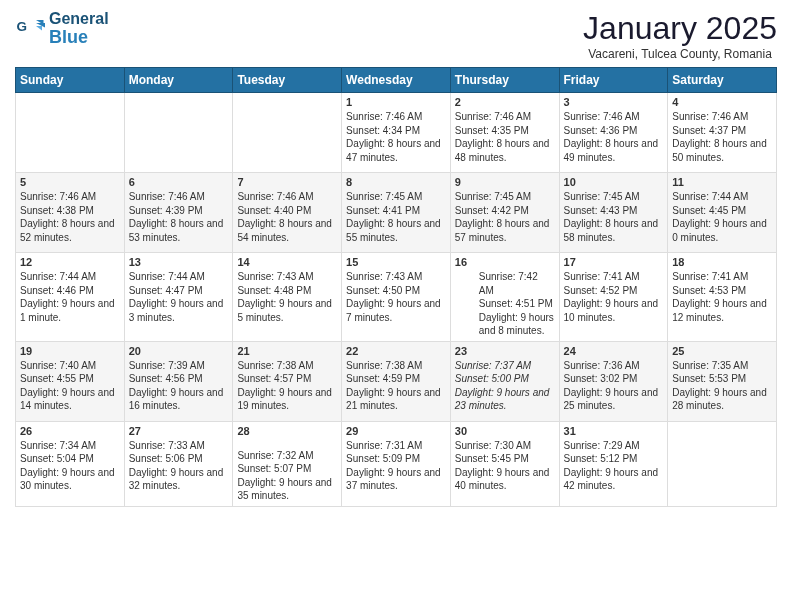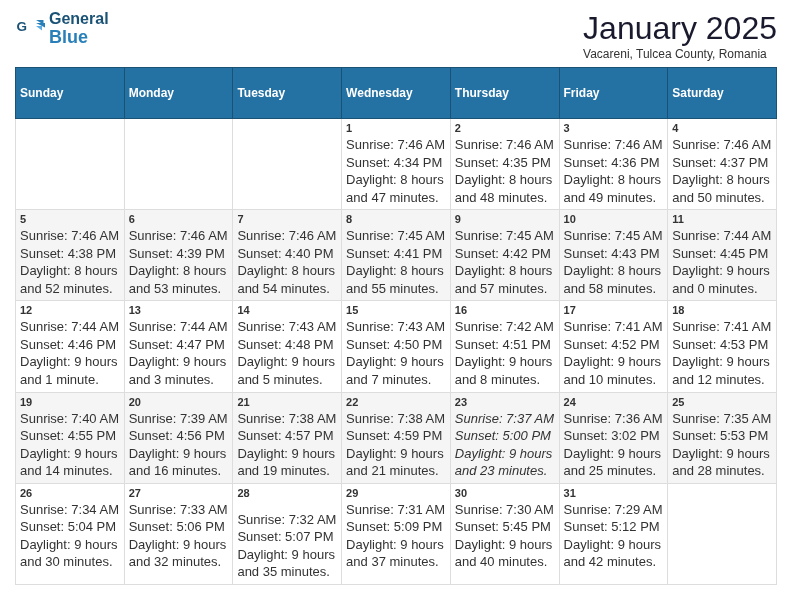--- a/index.html
+++ b/index.html
@@ -1,30 +1,30 @@
 <!DOCTYPE html>
 <html><head>
   <meta charset="utf-8">
   <style>
     * { box-sizing: border-box; margin: 0; padding: 0; }
     body { font-family: Arial, sans-serif; background: #fff; width: 792px; height: 612px; overflow: hidden; }
     .container { width: 792px; padding: 10px 15px; }
     .header-row { display: flex; align-items: flex-start; justify-content: space-between; margin-bottom: 6px; }
     .logo { display: flex; align-items: center; }
     .logo-icon { width: 30px; height: 30px; margin-right: 4px; }
-    .title-block { text-align: left; }
+    .title-block { text-align: center; }
     .month-title { font-size: 32px; color: #1a1a2e; font-weight: normal; }
     .subtitle { font-size: 12px; color: #333; }
     table { width: 100%; border-collapse: collapse; table-layout: fixed; }
-    thead tr th { background: #2471a3; color: #fff; font-size: 12px; padding: 18px 4px; text-align: left; border: 1px solid #1a5276; }
+    thead tr th { background: #2471a3; color: #fff; font-size: 12px; padding: 5px 4px; text-align: left; border: 1px solid #1a5276; }
     tbody tr { background: #fff; }
     tbody tr:nth-child(even) { background: #f5f5f5; }
     td { vertical-align: top; border: 1px solid #ddd; padding: 3px 4px; font-size: 9.5px; color: #333; height: 80px; }
     .date-num { font-weight: bold; font-size: 11px; display: block; margin-bottom: 2px; }
-    .cell-text { font-size: 13px; line-height: 1.35; color: #333; }
+    .cell-text { font-size: 10px; line-height: 1.35; color: #333; }
   </style>
 </head>
 <body>
 
 <div class="container">
   <div class="header-row">
     <div class="logo">
       <svg class="logo-icon" viewBox="0 0 40 40">
         <text x="2" y="22" font-size="18" font-weight="bold" fill="#1a5276">G</text>
         <polygon points="28,8 38,14 38,8" fill="#2980b9"></polygon>
@@ -148,21 +148,21 @@
 Daylight: 9 hours and 5 minutes.</div>
           </td>
           <td>
             <span class="date-num">15</span>
             <div class="cell-text" style="white-space: pre-line;">Sunrise: 7:43 AM
 Sunset: 4:50 PM
 Daylight: 9 hours and 7 minutes.</div>
           </td>
           <td>
             <span class="date-num">16</span>
-            <div class="cell-text" style="white-space: pre-line;">Sunrise: 7:42 AM
+            <div class="cell-text" style="white-space: pre-line; margin-left: 24px;">Sunrise: 7:42 AM
 Sunset: 4:51 PM
 Daylight: 9 hours and 8 minutes.</div>
           </td>
           <td>
             <span class="date-num">17</span>
             <div class="cell-text" style="white-space: pre-line;">Sunrise: 7:41 AM
 Sunset: 4:52 PM
 Daylight: 9 hours and 10 minutes.</div>
           </td>
           <td>

